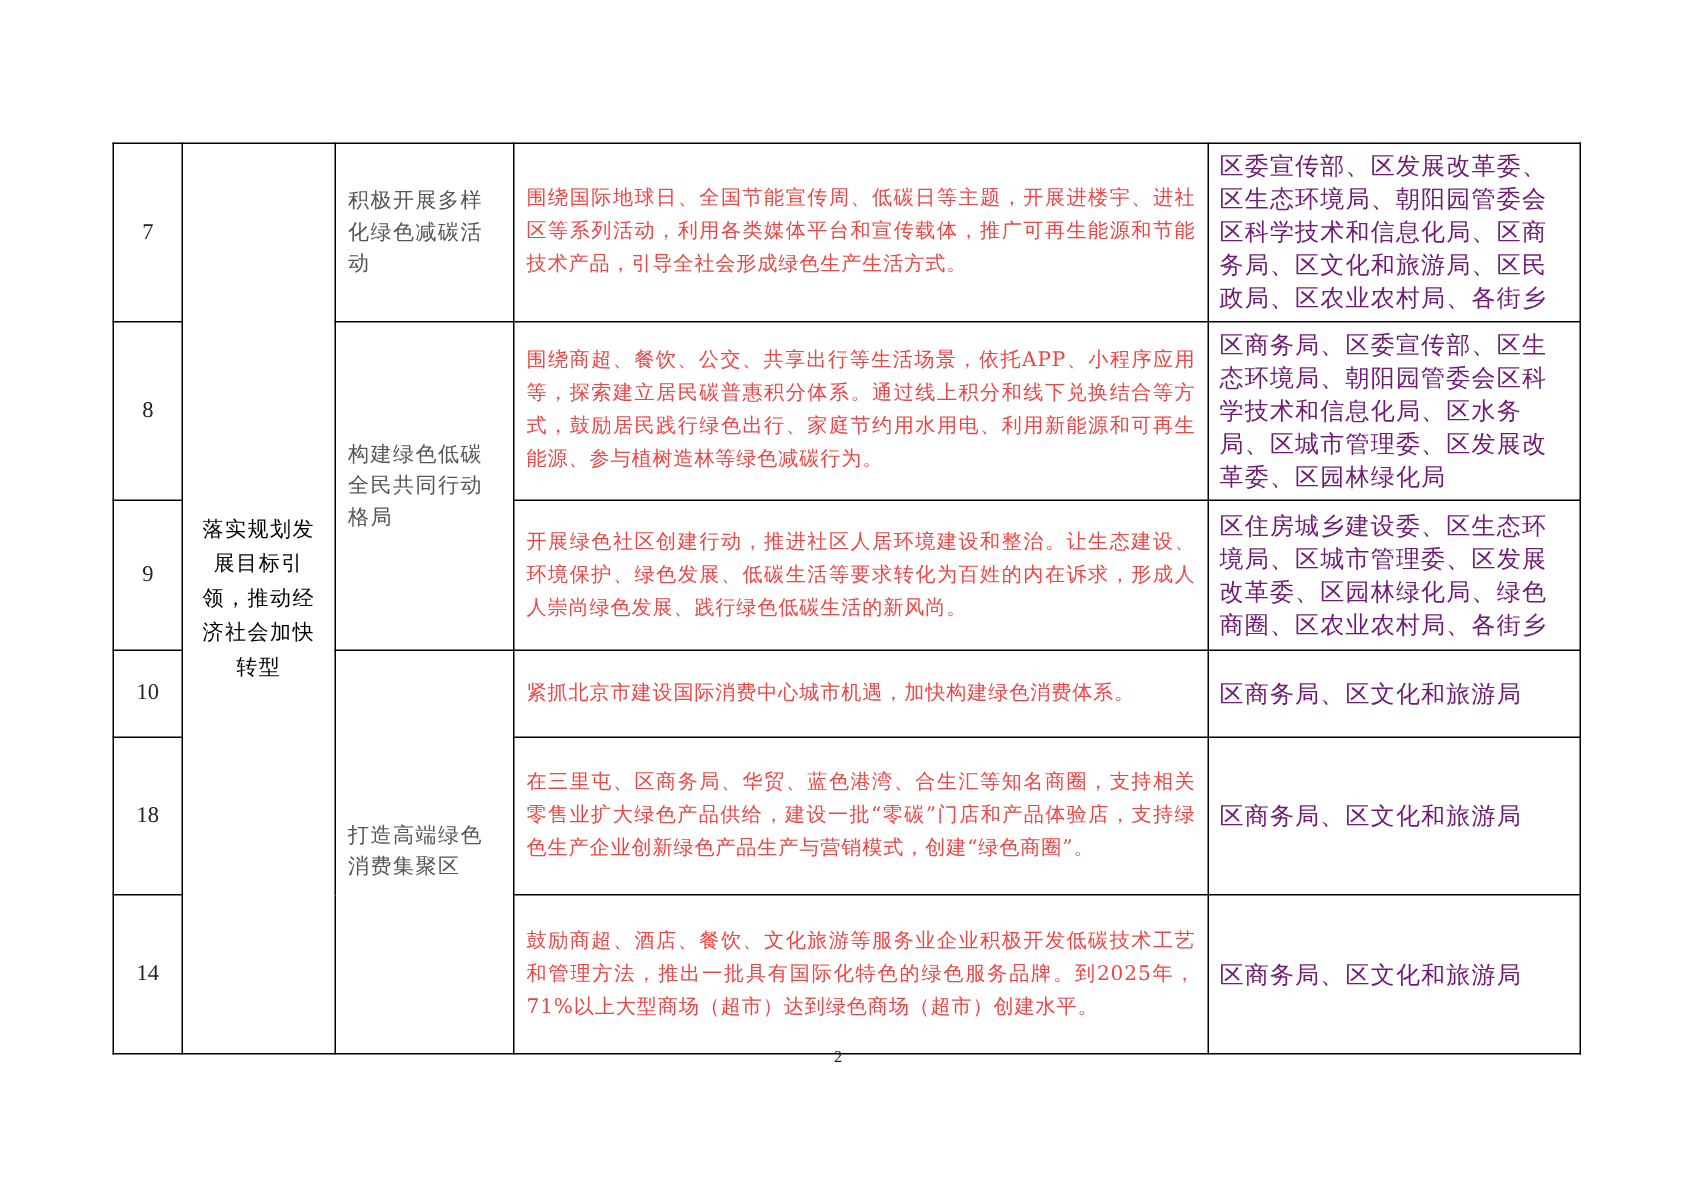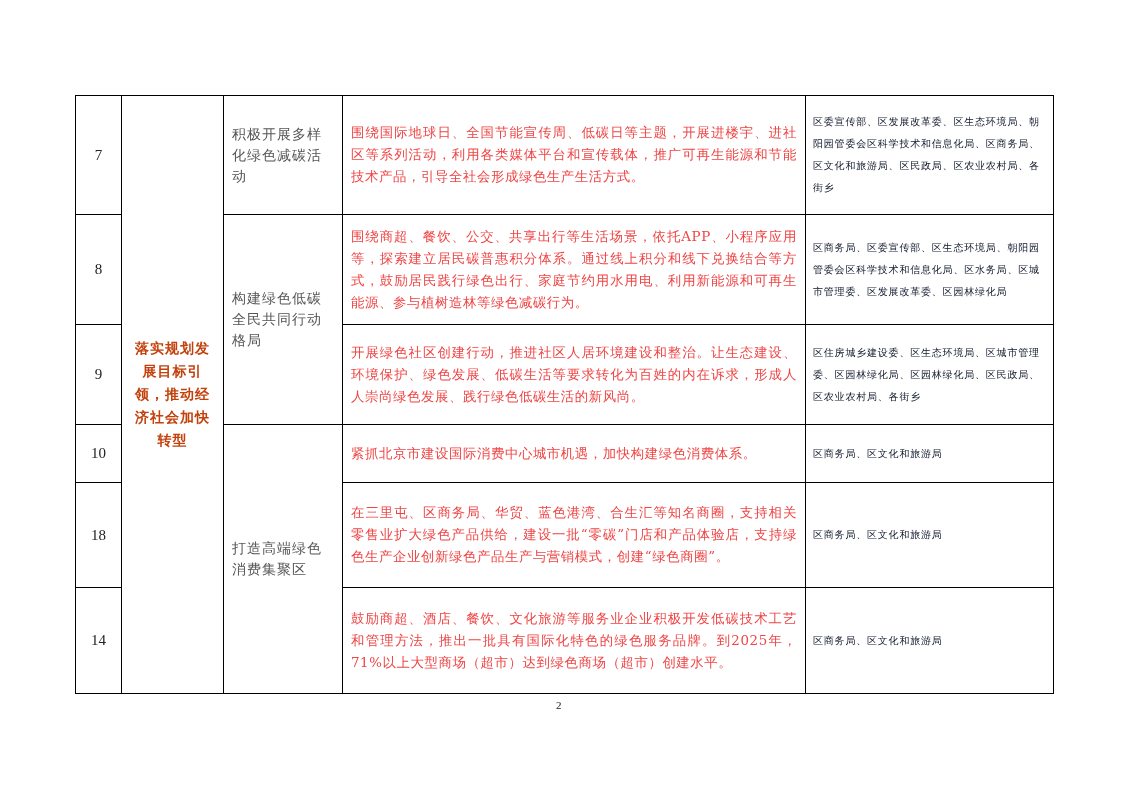--- a/index.html
+++ b/index.html
@@ -3,24 +3,24 @@
 <meta charset="utf-8">
 <style>
   html, body { margin:0; padding:0; background:#ffffff; }
   body { width:1122px; height:793px; position:relative; overflow:hidden;
          font-family:"DejaVu Serif","Liberation Serif",serif; color:#333333; }
   .page { position:absolute; left:0; top:0; width:1122px; height:793px; background:#fff; }
   table.plan { position:absolute; left:75px; top:95px; border-collapse:collapse;
                table-layout:fixed; width:978px; }
   table.plan td { border:1.5px solid #000; padding:0; vertical-align:middle; }
   .c-no { width:46px; text-align:center; font-family:"Liberation Serif","DejaVu Serif",serif; font-size:15px; color:#222; }
-  .c-cat { width:101px; text-align:center; font-size:14px; line-height:23px; padding:0 6px !important; letter-spacing:1px; color:#c2410c;font-weight:bold; }
+  .c-cat { width:101px; text-align:center; font-size:14px; line-height:23px; padding:0 6px !important; letter-spacing:1px; color:#000000; }
   .c-task { width:118px; font-size:14px; line-height:21px; padding:0 8px !important; letter-spacing:1px; color:#555; }
   .c-desc { width:462px; font-size:13.4px; line-height:22px; padding:4px 8px !important; text-align:justify; color:#ef4444; letter-spacing:0.6px; }
-  .c-dept { width:248px; font-size:10px; line-height:22px; padding:4px 7px !important; color:#0f172a; letter-spacing:0.8px;margin-left:16px; }
+  .c-dept { width:248px; font-size:16px; line-height:22px; padding:4px 7px !important; color:#701a75; letter-spacing:0.8px;margin-left:16px; }
   .page-no { position:absolute; left:556px; top:699px; font-size:11px; color:#222;
              font-family:"Liberation Serif","DejaVu Serif",serif; }
 </style>
 </head>
 <body>
 
 <div class="page">
   <table class="plan">
     <colgroup>
       <col style="width:46px">
@@ -39,21 +39,21 @@
       </tr>
       <tr style="height:110px">
         <td class="c-no">8</td>
         <td class="c-task" rowspan="2">构建绿色低碳全民共同行动格局</td>
         <td class="c-desc">围绕商超、餐饮、公交、共享出行等生活场景，依托APP、小程序应用等，探索建立居民碳普惠积分体系。通过线上积分和线下兑换结合等方式，鼓励居民践行绿色出行、家庭节约用水用电、利用新能源和可再生能源、参与植树造林等绿色减碳行为。</td>
         <td class="c-dept">区商务局、区委宣传部、区生态环境局、朝阳园管委会区科学技术和信息化局、区水务局、区城市管理委、区发展改革委、区园林绿化局</td>
       </tr>
       <tr style="height:100px">
         <td class="c-no">9</td>
         <td class="c-desc">开展绿色社区创建行动，推进社区人居环境建设和整治。让生态建设、环境保护、绿色发展、低碳生活等要求转化为百姓的内在诉求，形成人人崇尚绿色发展、践行绿色低碳生活的新风尚。</td>
-        <td class="c-dept">区住房城乡建设委、区生态环境局、区城市管理委、区园林绿化局、区园林绿化局、区民政局、区农业农村局、各街乡</td>
+        <td class="c-dept">区住房城乡建设委、区生态环境局、区城市管理委、区发展改革委、区园林绿化局、绿色商圈、区农业农村局、各街乡</td>
       </tr>
       <tr style="height:58px">
         <td class="c-no">10</td>
         <td class="c-task" rowspan="3">打造高端绿色消费集聚区</td>
         <td class="c-desc">紧抓北京市建设国际消费中心城市机遇，加快构建绿色消费体系。</td>
         <td class="c-dept">区商务局、区文化和旅游局</td>
       </tr>
       <tr style="height:105px">
         <td class="c-no">18</td>
         <td class="c-desc">在三里屯、区商务局、华贸、蓝色港湾、合生汇等知名商圈，支持相关零售业扩大绿色产品供给，建设一批“零碳”门店和产品体验店，支持绿色生产企业创新绿色产品生产与营销模式，创建“绿色商圈”。</td>

